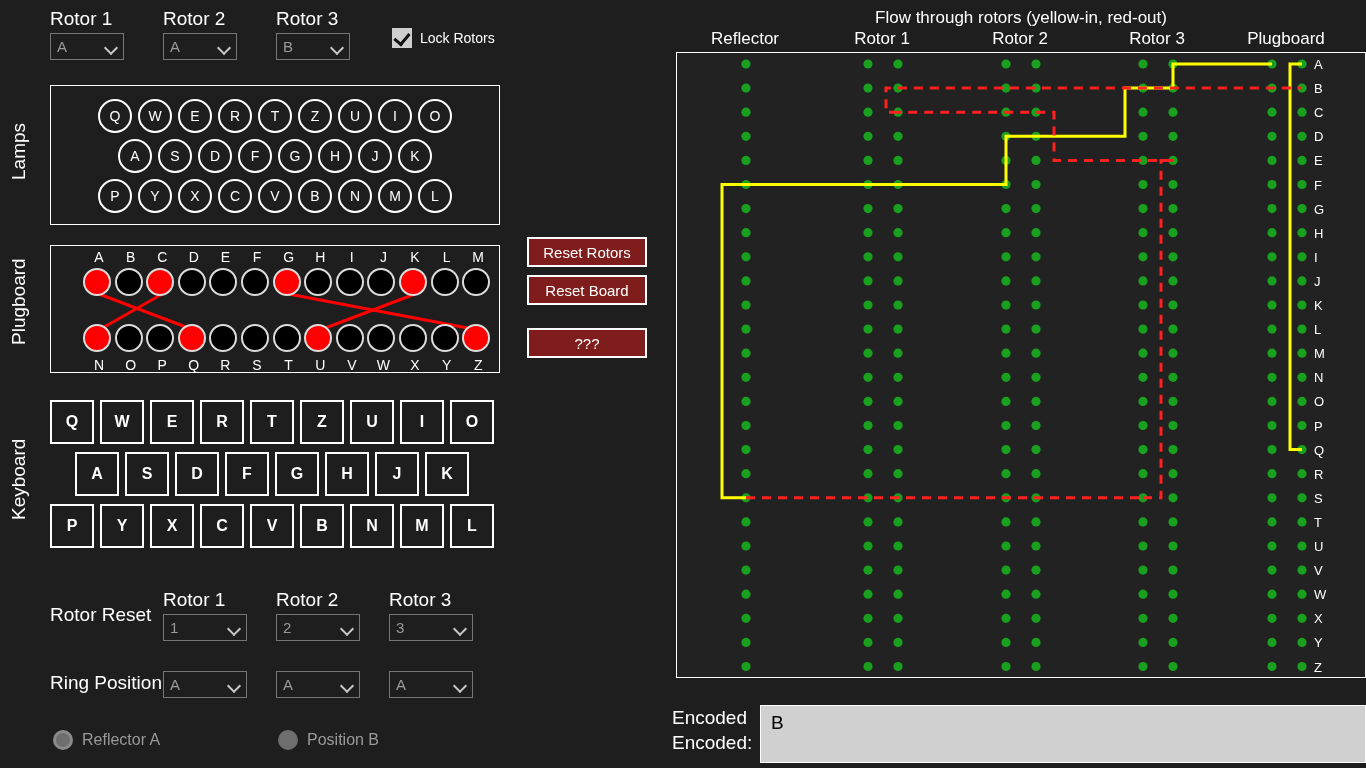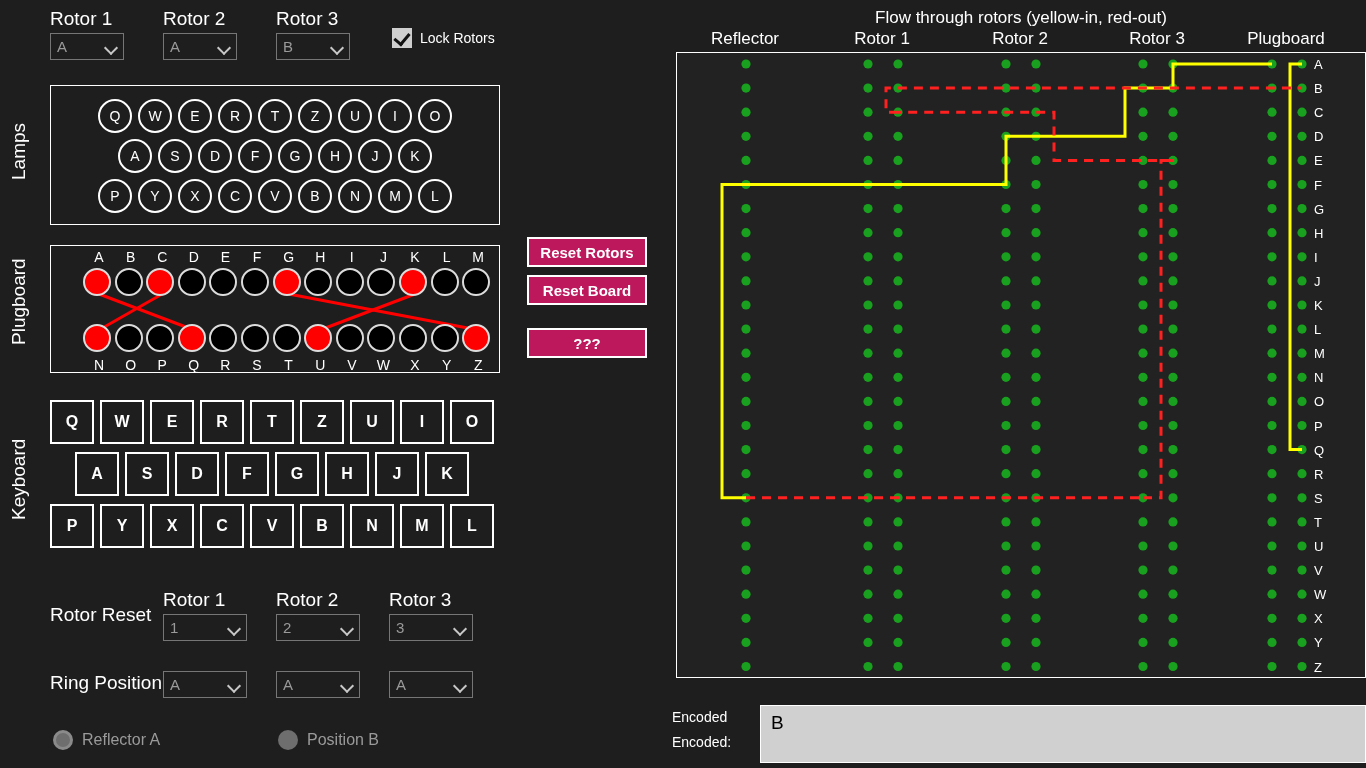--- a/index.html
+++ b/index.html
@@ -95,22 +95,22 @@
   .key {
     width: 44px; height: 44px;
     border: 2px solid #ffffff; background: #1e1e1e;
     display: flex; align-items: center; justify-content: center;
     font-size: 16px; color: #ffffff; font-weight: bold;
   }
 
   
   .mbtn {
     position: absolute; left: 527px; width: 120px; height: 30px;
-    border: 2px solid #ffffff; background: #be185d;
-    color: #ffffff; font-size: 15px; font-weight: bold;
+    border: 2px solid #ffffff; background: #7f1d1d;
+    color: #ffffff; font-size: 15px; font-weight: normal;
     display: flex; align-items: center; justify-content: center;
   }
   .set-head { position: absolute; font-size: 19px; color: #ffffff; }
   .radio-wrap { position: absolute; display: flex; align-items: center; gap: 9px; }
   .radio {
     width: 20px; height: 20px; border-radius: 50%;
     background: #6e6e6e;
   }
   .radio.sel { border: 3px solid #8a8a8a; background: #6e6e6e; }
   .radio-txt { color: #9a9a9a; font-size: 16px; }
@@ -133,21 +133,21 @@
   }
   #flow-svg { position: absolute; left: 0; top: 0; }
   .row-letter {
     position: absolute; font-size: 13px; color: #ffffff;
     transform: translateY(-50%);
   }
 
   
   #enc-label {
     position: absolute; left: 672px; top: 705px;
-    font-size: 14px; color: #ffffff; line-height: 25px;
+    font-size: 19px; color: #ffffff; line-height: 25px;
   }
   #enc-box {
     position: absolute; left: 760px; top: 705px;
     width: 606px; height: 58px;
     background: #d0d0d0; border: 1px solid #ffffff;
     color: #000000; font-size: 19px;
     padding: 6px 10px;
   }
 </style>
 </head>

